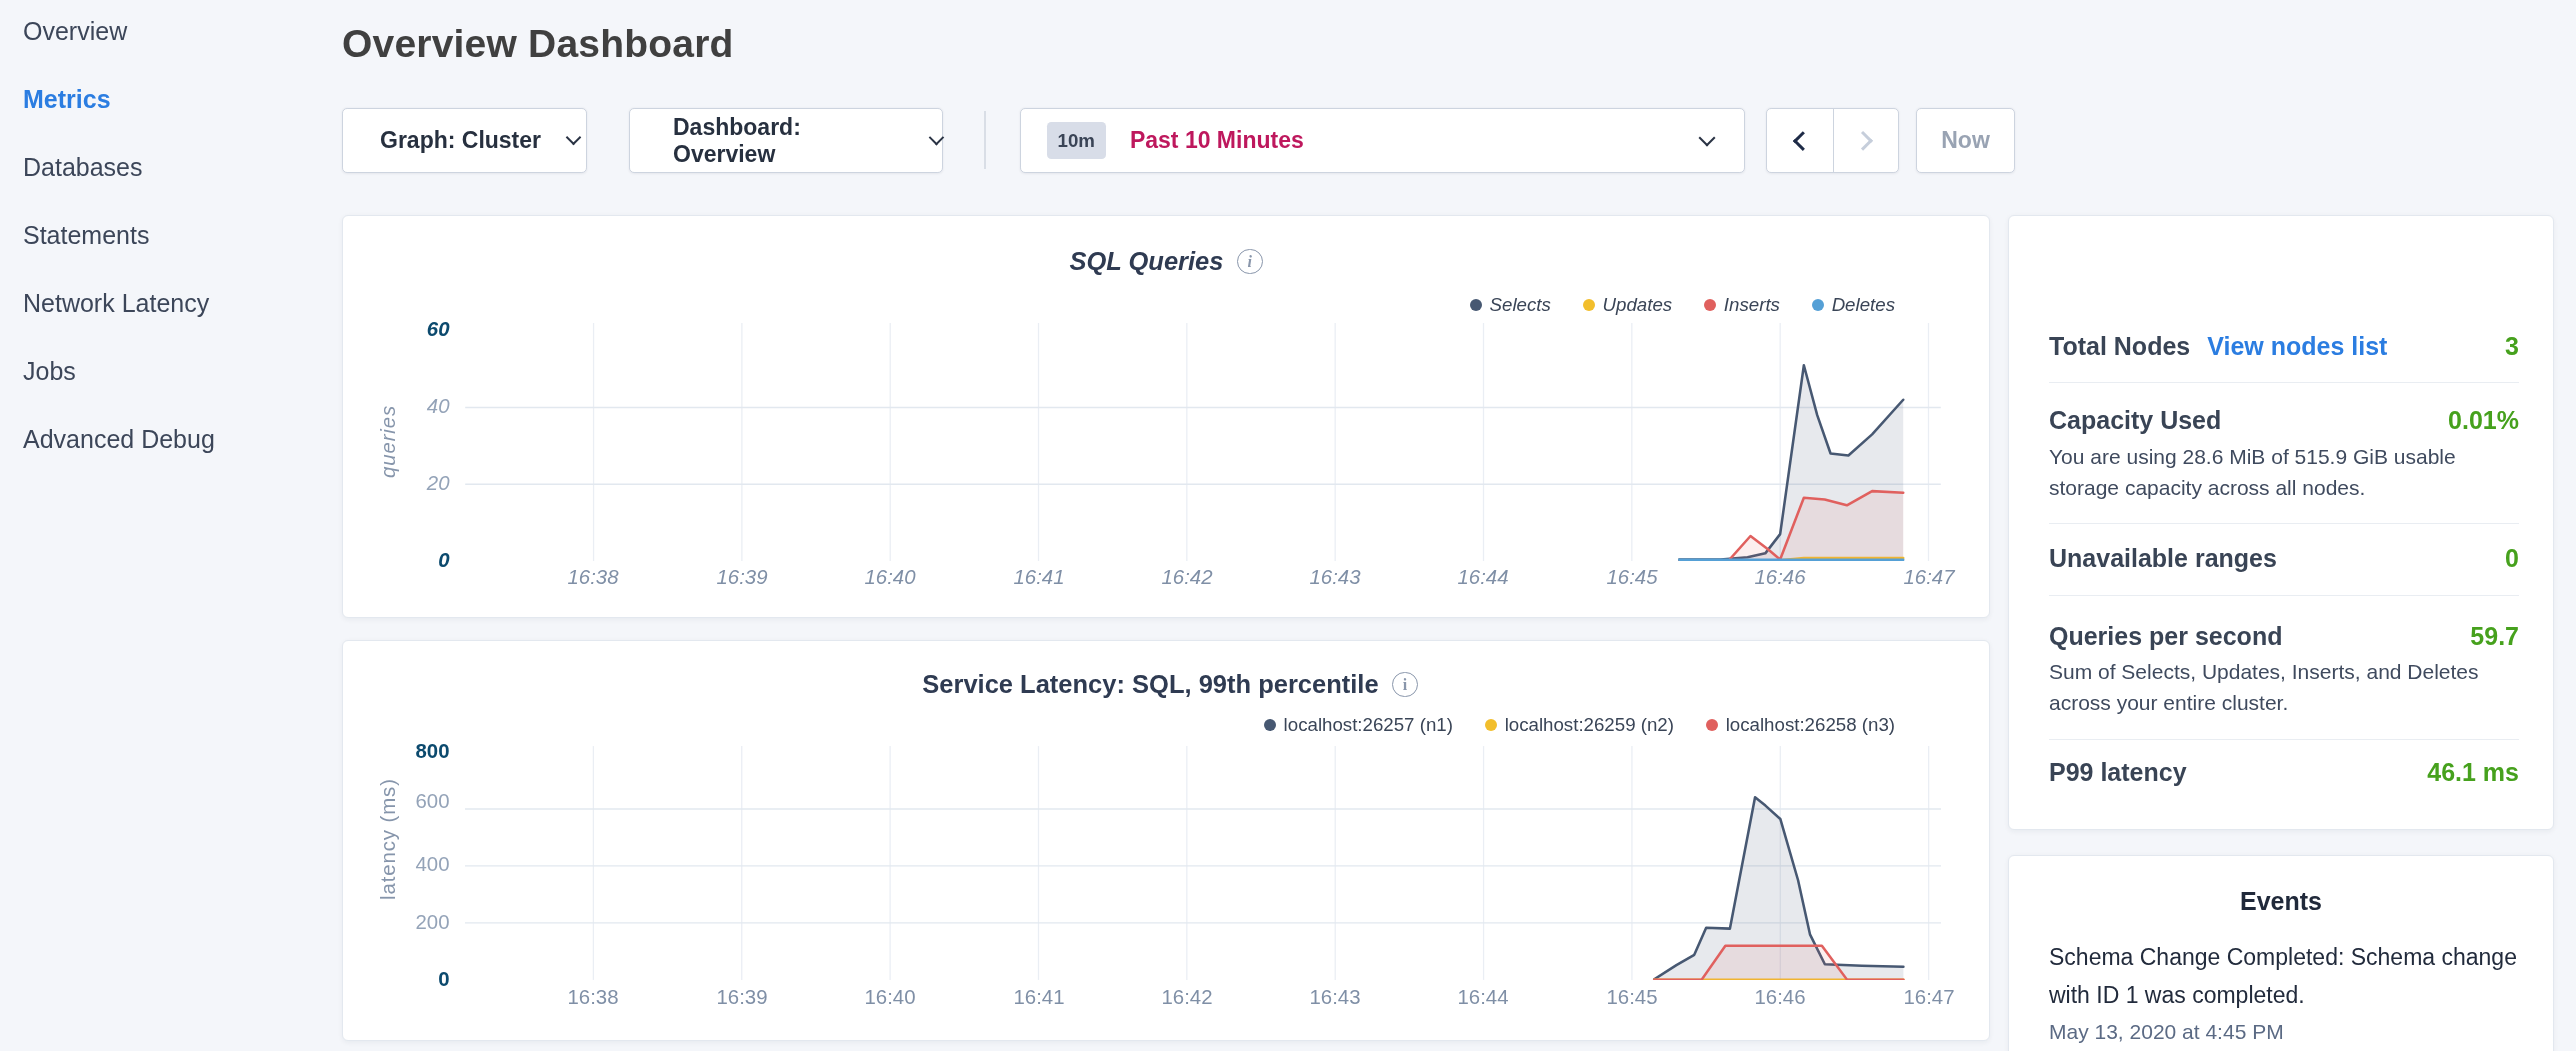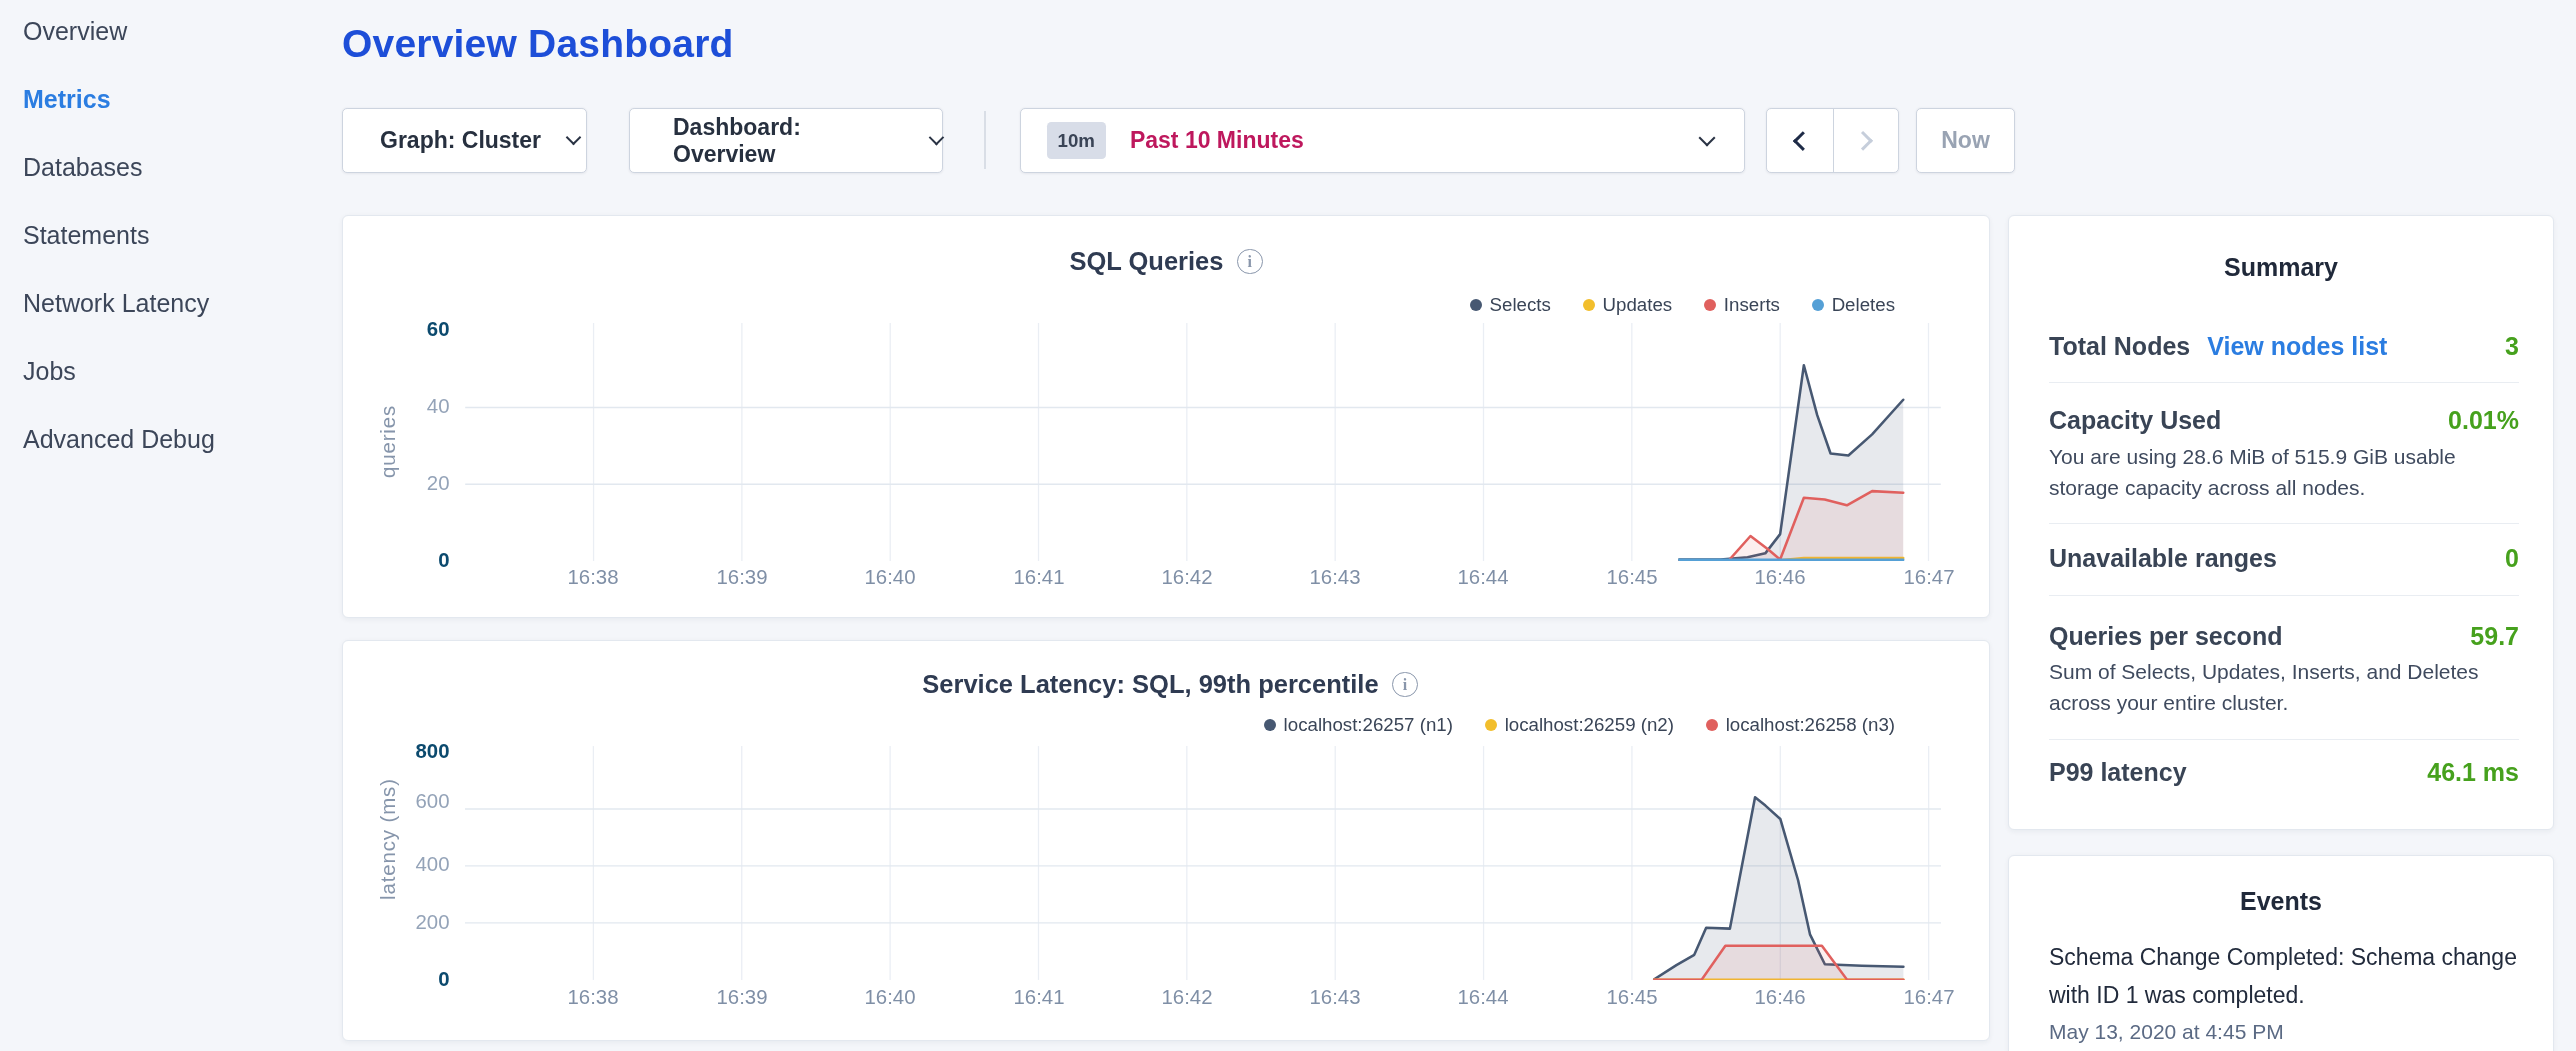--- a/index.html
+++ b/index.html
@@ -6,42 +6,42 @@
   html,body { background:#e9ecf1; }
   .screen {
     position:relative; width:2576px; height:1051px; overflow:hidden;
     background:#f4f6fa; font-family:"Liberation Sans", sans-serif; color:#242b3b;
   }
   
   .sidebar { position:absolute; left:0; top:0; width:323px; padding:17px 0 0 23px; display:flex; flex-direction:column; gap:39px; }
   .nav-item { font-size:25px; line-height:29px; color:#3c4659; cursor:pointer; }
   .nav-item.active { color:#2b7de1; font-weight:700; }
   
-  .page-title { position:absolute; left:342px; top:22px; font-size:39px; font-weight:700; color:#1d4ed8; letter-spacing:0.2px; }
+  .page-title { position:absolute; left:342px; top:22px; font-size:39px; font-weight:700; color:#404040; letter-spacing:0.2px; }
   .ctl { position:absolute; top:108px; height:65px; background:#fff; border:1.7px solid #cdd4df; border-radius:5.1px;
          box-shadow:0 0.9px 2.6px rgba(22,33,54,.07); display:flex; align-items:center; cursor:pointer; }
   .dd-graph { left:342px; width:245px; padding-left:37px; }
   .dd-dash  { left:629px; width:314px; padding-left:43px; }
   .dd-text { font-size:23px; font-weight:700; color:#27303f; }
   .caret { display:inline-block; width:11px; height:11px; border-right:2.6px solid #2a3344; border-bottom:2.6px solid #2a3344; transform:rotate(45deg); margin-top:-5.1px; }
   .dd-graph .caret { margin-left:27px; } .dd-dash .caret { margin-left:31px; }
   .vdiv { position:absolute; left:984px; top:111px; width:1.7px; height:58px; background:#d9dee6; }
   .time-sel { left:1020px; width:725px; padding:0 31px 0 25.5px; }
   .time-badge { background:#d8dde8; border-radius:4.3px; font-size:18.7px; font-weight:700; color:#3a4456; padding:7.7px 11px; }
   .time-label { font-size:23px; font-weight:700; color:#be185d; margin-left:24px; }
   .time-sel .caret { margin-left:auto; width:12px; height:12px; border-width:2.1px; }
   .pager { left:1766px; width:133px; padding:0; overflow:hidden; }
   .pager .half { width:66px; height:100%; display:flex; align-items:center; justify-content:center; }
   .pager .half + .half { border-left:1.7px solid #cdd4df; }
   .caret-left  { width:13.6px; height:13.6px; border-left:3.4px solid #1e2b47; border-bottom:3.4px solid #1e2b47; transform:rotate(45deg); margin-left:5.1px; }
   .caret-right { width:13.6px; height:13.6px; border-right:3.4px solid #c6cedb; border-bottom:3.4px solid #c6cedb; transform:rotate(-45deg); margin-right:5.1px; }
   .now-btn { left:1916px; width:99px; justify-content:center; font-size:23px; font-weight:700; color:#99a3b3; }
   
   .card { position:absolute; background:#fff; border:0.9px solid #e3e8ef; border-radius:6px; box-shadow:0 1.7px 5.1px rgba(22,33,54,.05); }
-  .chart1 { left:342px; top:215px; width:1648px; height:403px; }
+  .chart1 { left:342px; top:215px; width:1648px; height:403px;font-style:italic; }
   .chart2 { left:342px; top:640px; width:1648px; height:401px; }
   .chart-title-row { position:absolute; left:0; right:0; display:flex; align-items:center; justify-content:center; gap:13.6px; }
   .chart1 .chart-title-row { top:31px; } .chart2 .chart-title-row { top:29px;padding-left:8px; }
   .chart-title { font-size:25.5px; font-weight:700; color:#2f3b52; }
   .info-ic { width:25.5px; height:25.5px; border:1.7px solid #8996ab; border-radius:50%; color:#8996ab; font-size:16px; font-weight:700;
              display:flex; align-items:center; justify-content:center; cursor:pointer; font-family:"Liberation Serif", serif; }
   .legend { position:absolute; right:94px; display:flex; gap:32px; align-items:center; }
   .chart1 .legend { top:78px; } .chart2 .legend { top:73px; }
   .litem { display:flex; align-items:center; gap:7.7px; font-size:18.7px; color:#3a4557; cursor:pointer; }
   .dot { width:12px; height:12px; border-radius:50%; display:inline-block; }
@@ -217,21 +217,20 @@
     <span class="xt" style="left:645px">16:41</span>
     <span class="xt" style="left:793px">16:42</span>
     <span class="xt" style="left:941px">16:43</span>
     <span class="xt" style="left:1089px">16:44</span>
     <span class="xt" style="left:1238px">16:45</span>
     <span class="xt" style="left:1386px">16:46</span>
     <span class="xt" style="left:1535px">16:47</span>
   </section>
 
   <aside class="card sum-card">
-    <div class="panel-title" style="top:37px">Summary</div>
 
     <div class="srow" style="top:116px">
       <span class="lab">Total Nodes</span>
       <span class="lnk">View nodes list</span>
       <span class="val">3</span>
     </div>
     <div class="shr" style="top:166px"></div>
 
     <div class="srow" style="top:190px">
       <span class="lab">Capacity Used</span>

